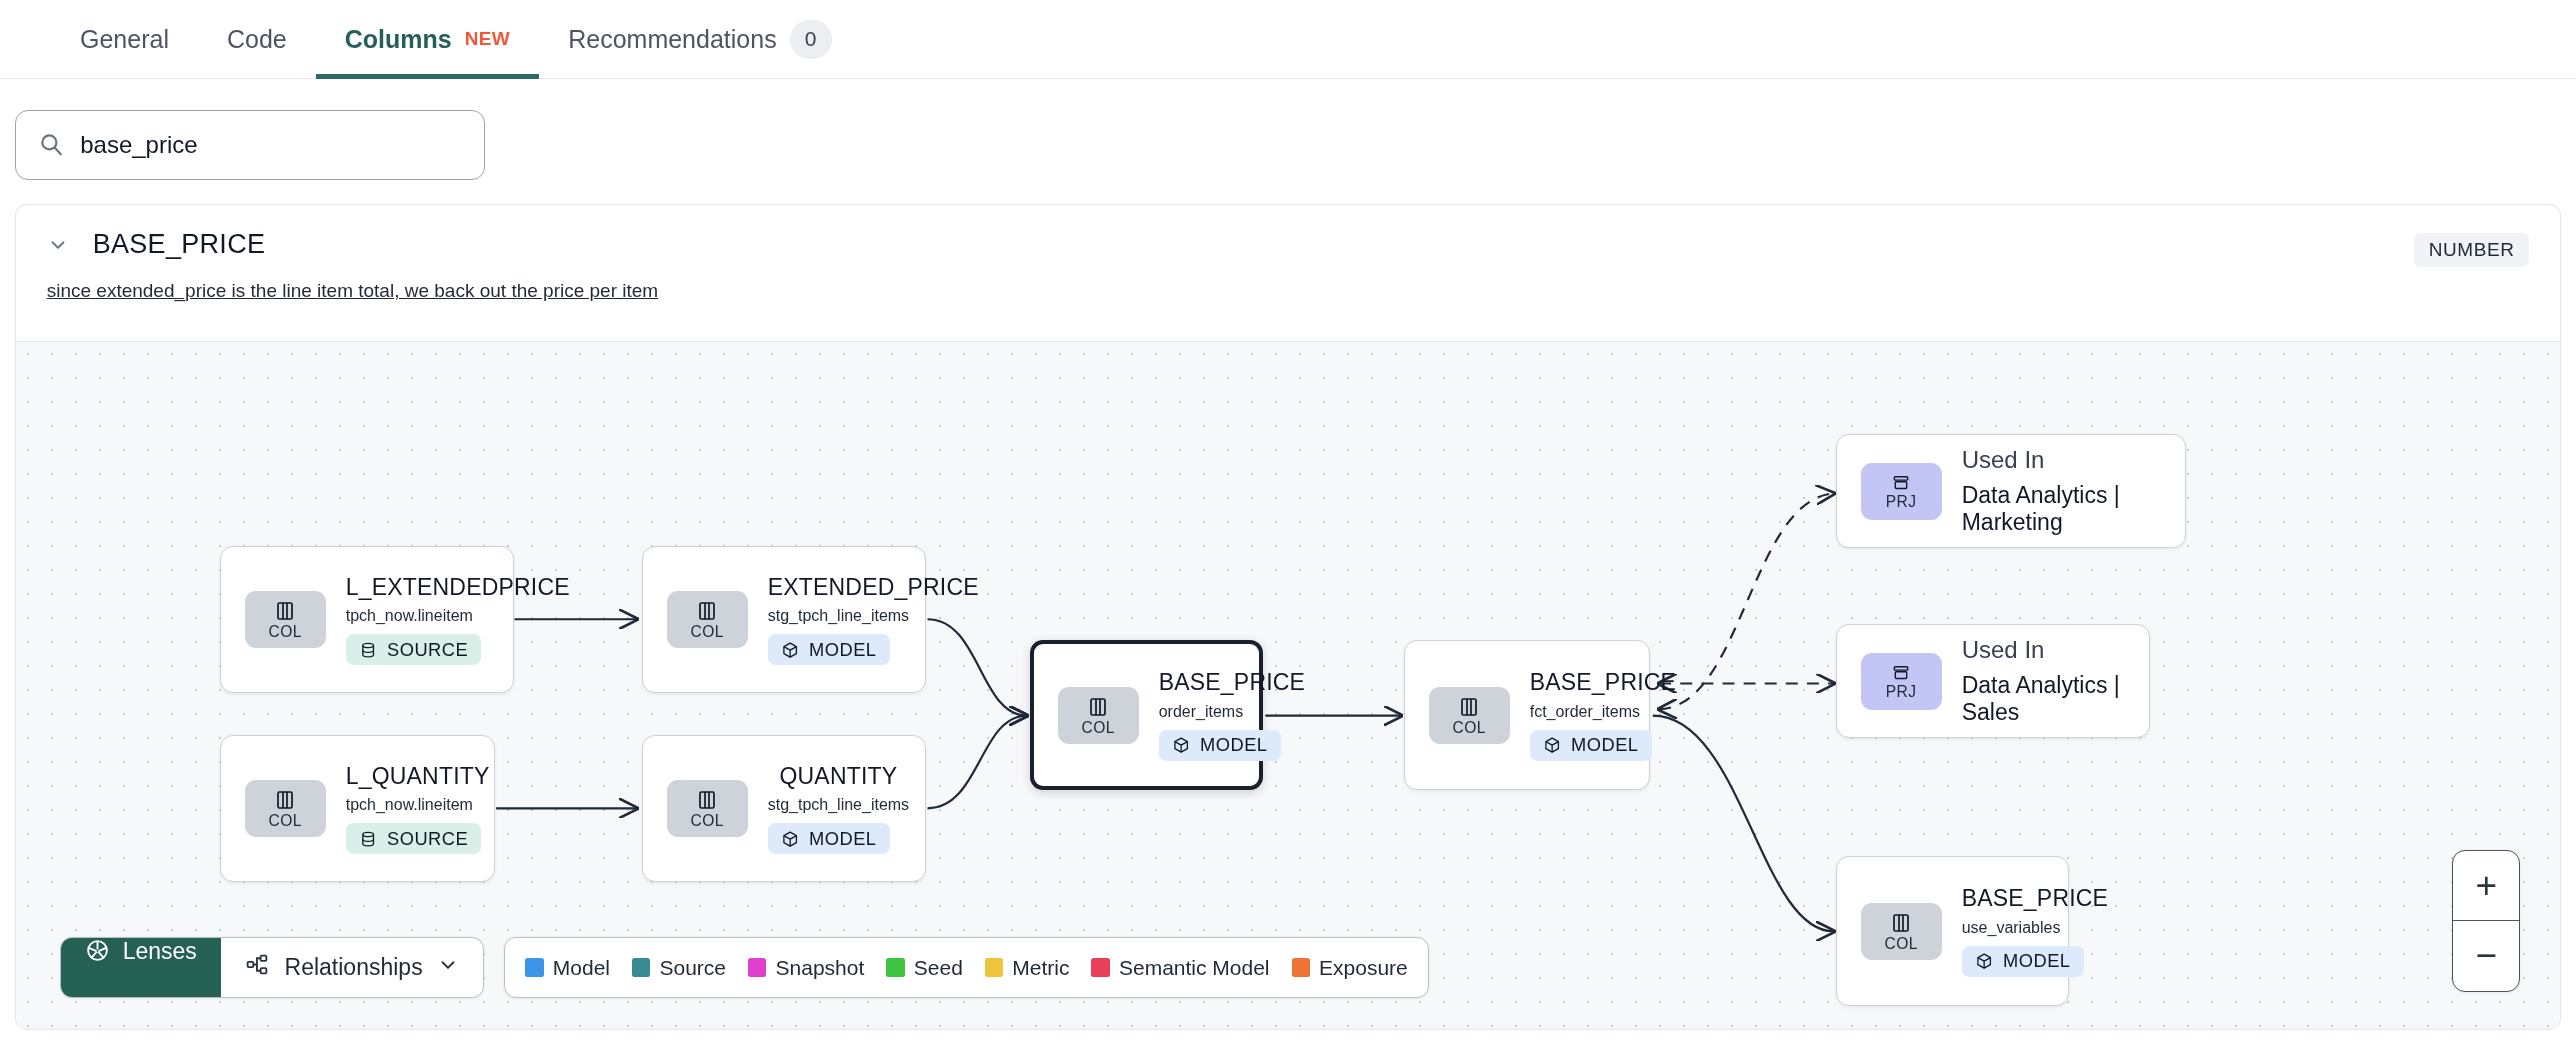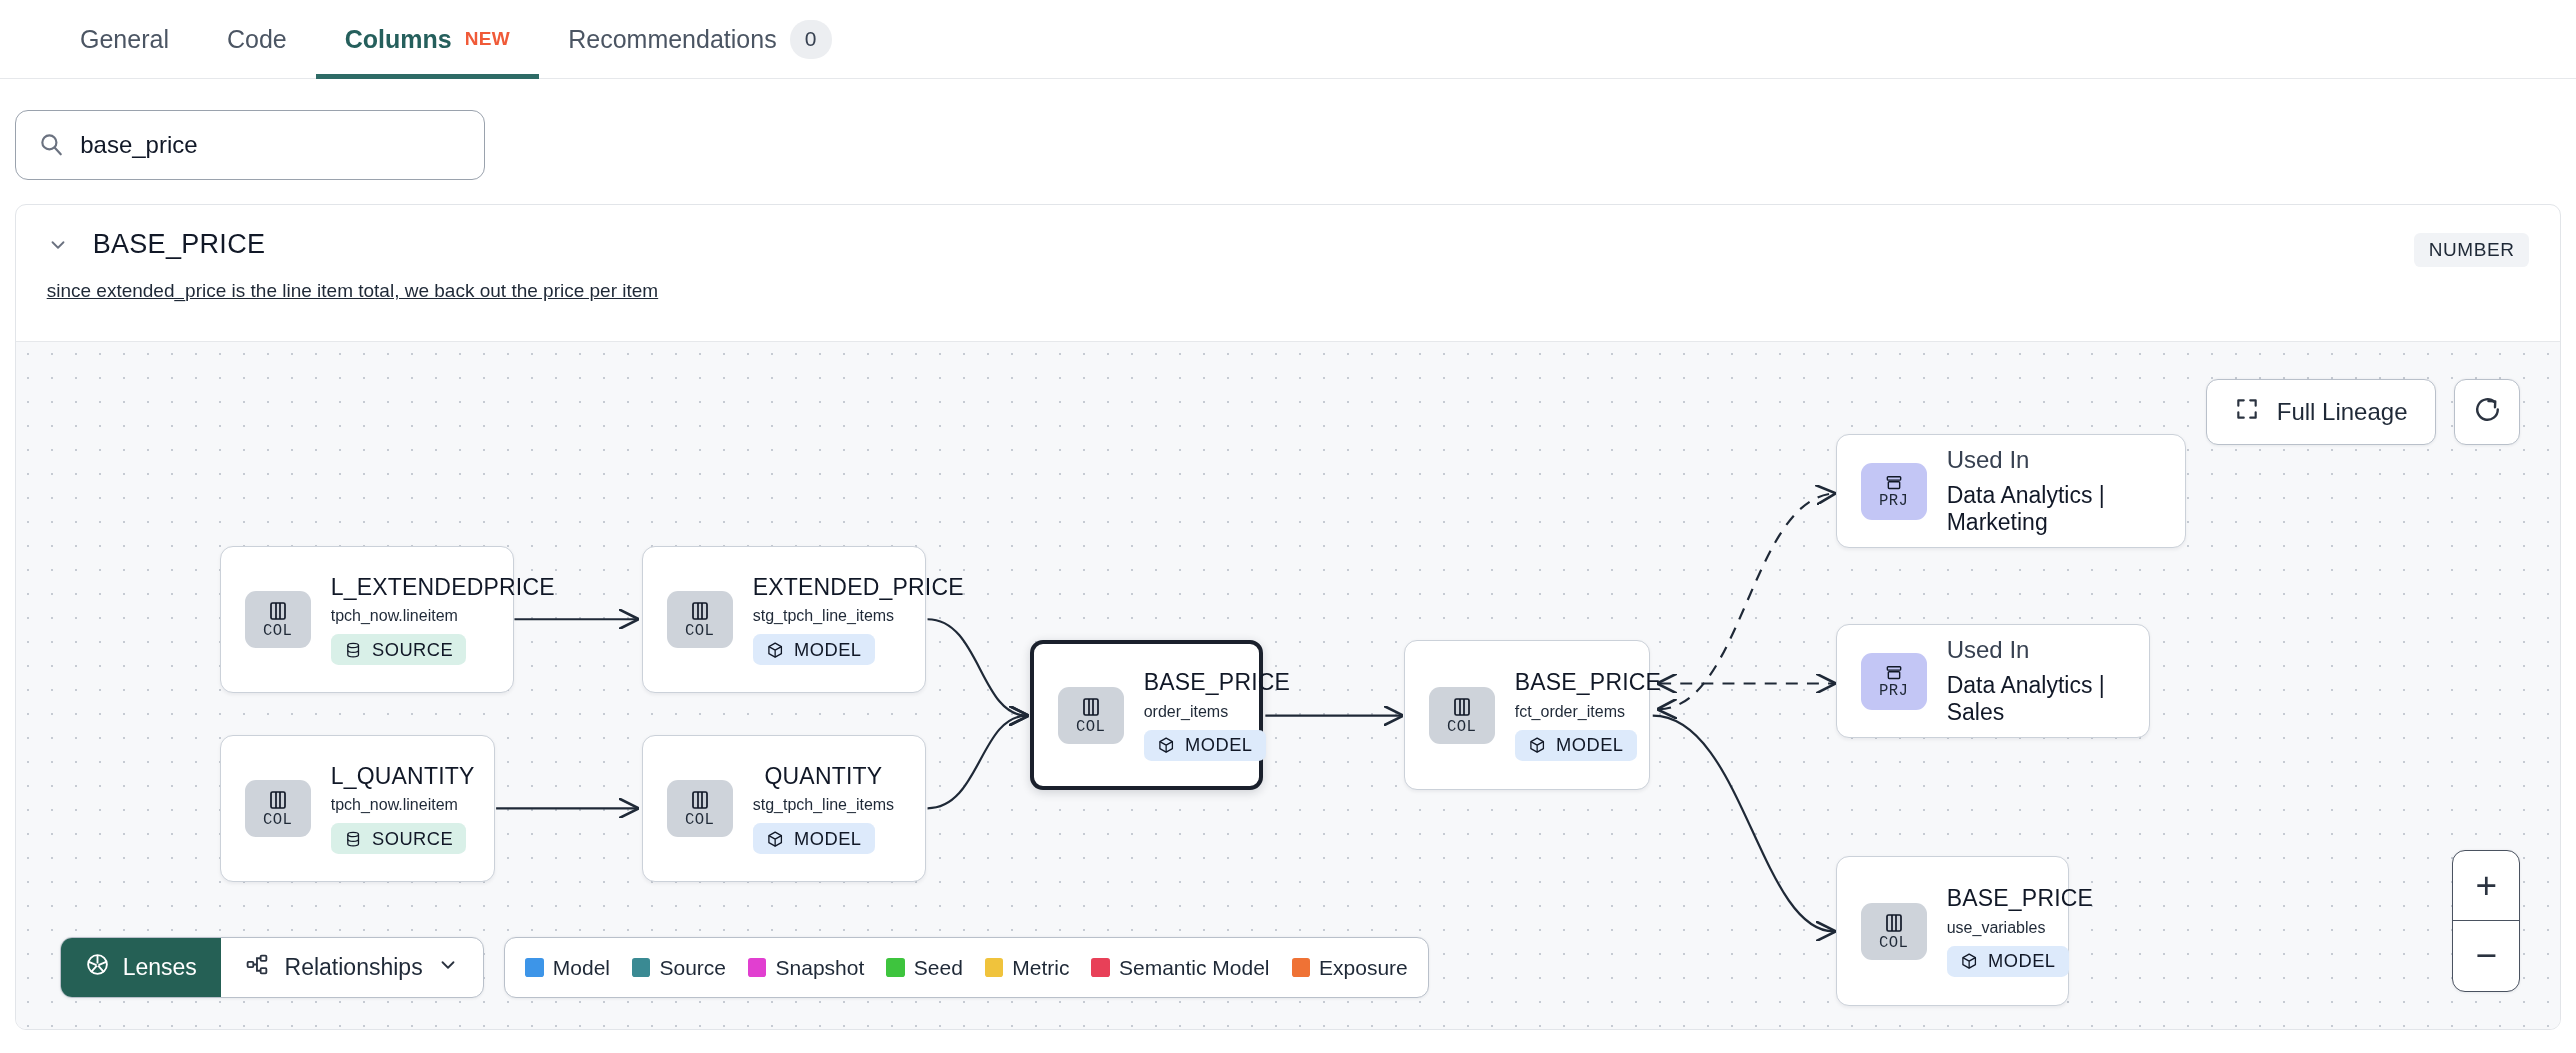--- a/index.html
+++ b/index.html
@@ -150,29 +150,28 @@
     gap: 20px;
     padding: 0 24px;
     box-shadow: 0 1.8px 3.7px rgba(16,24,40,.06);
   }
   .node.selected {
     border: 4.6px solid #1a202c;
     box-shadow: 0 2.8px 9.2px rgba(16,24,40,.16);
   }
   .node-icon {
     flex: 0 0 auto;
-    width: 66px; height: 57px;
+    width: 81px; height: 57px;
     border-radius: 11px;
     background: #ced3da;
     display: flex;
     flex-direction: column;
     align-items: center;
     justify-content: center;
     gap: 0.9px;
-    font-family: Liberation Mono, monospace;
   }
   .node-icon.prj { background: #c3c6f5; }
   .node-icon .kind {
     font-size: 15.6px;
     color: #1f2937;
     letter-spacing: 0.5px;
     line-height: 1;
   }
   .node-body { display: flex; flex-direction: column; gap: 6.4px; }
   .node-title {
@@ -266,21 +265,20 @@
     border-radius: 12px;
     overflow: hidden;
     border: 1.8px solid #b9c0ca;
     background: #fff;
     box-shadow: 0 0.9px 2.8px rgba(16,24,40,.07);
   }
   .seg .lenses {
     background: #256055;
     color: #fff;
     display: flex;
-    align-items: center;
     gap: 13px;
     padding: 0 24px;
     font-size: 23px;
     cursor: pointer;
   }
   .seg .rel {
     display: flex;
     align-items: center;
     gap: 14.7px;
     padding: 0 24px;
@@ -567,41 +565,20 @@
             <rect x="5.2" y="10.5" width="13.6" height="8" rx="1"></rect>
         </svg>
         <span class="kind">PRJ</span>
       </div>
       <div class="prj-body">
         <span class="prj-label">Used In</span>
         <span class="prj-name">Data Analytics | Sales</span>
       </div>
     </div>
 
-    <div class="ctl-topright">
-      <div class="btn">
-        <span>
-          <svg width="26" height="26" viewBox="0 0 24 24" fill="none" stroke="#2b3340" stroke-width="2" stroke-linecap="round" stroke-linejoin="round">
-            <polyline points="4 9 4 4 9 4"></polyline>
-              <polyline points="15 4 20 4 20 9"></polyline>
-            <polyline points="20 15 20 20 15 20"></polyline>
-              <polyline points="9 20 4 20 4 15"></polyline>
-          </svg>
-        </span>
-        <span>Full Lineage</span>
-      </div>
-      <div class="btn icon-only">
-        <span>
-          <svg width="29" height="29" viewBox="0 0 24 24" fill="none" stroke="#2b3340" stroke-width="2" stroke-linecap="round" stroke-linejoin="round">
-            <path d="M20.5 12a8.5 8.5 0 1 1-2.6-6.1"></path>
-              <polyline points="12.8 5.1 18.4 5.3 18.2 10.2"></polyline>
-          </svg>
-        </span>
-      </div>
-    </div>
 
     <div class="zoomctl">
       <div>+</div>
       <div>−</div>
     </div>
 
     <div class="bottombar">
       <div class="seg">
         <div class="lenses">
           <span>

